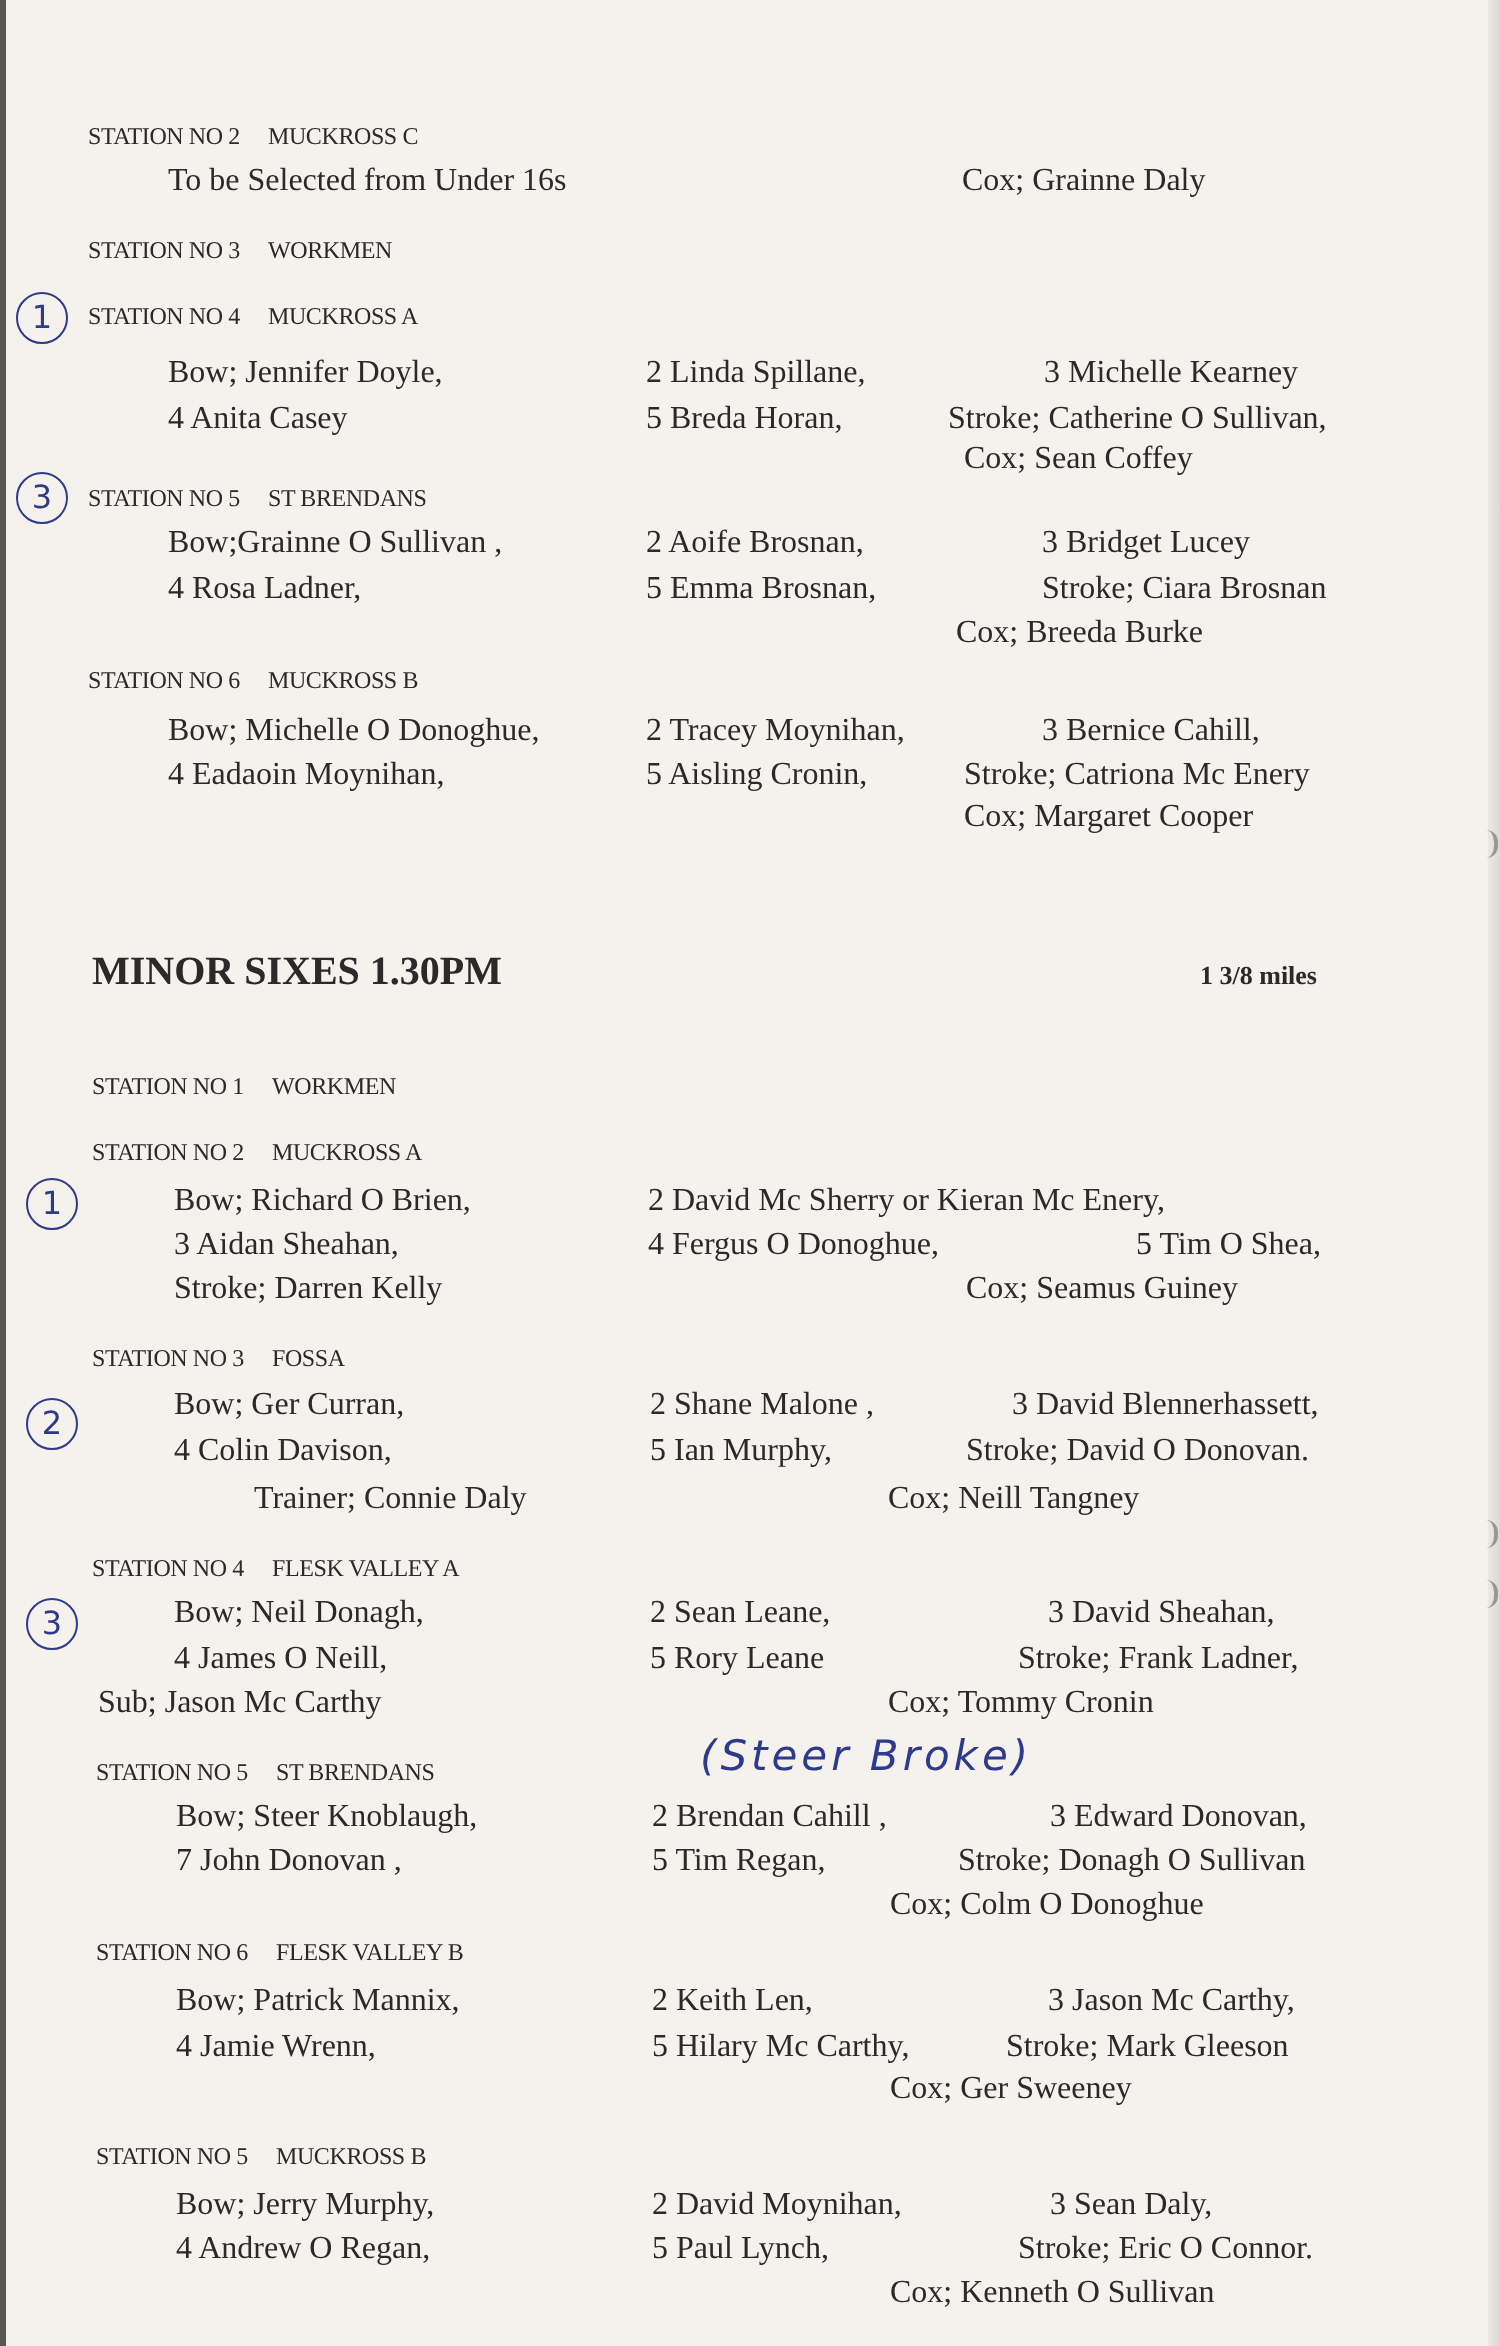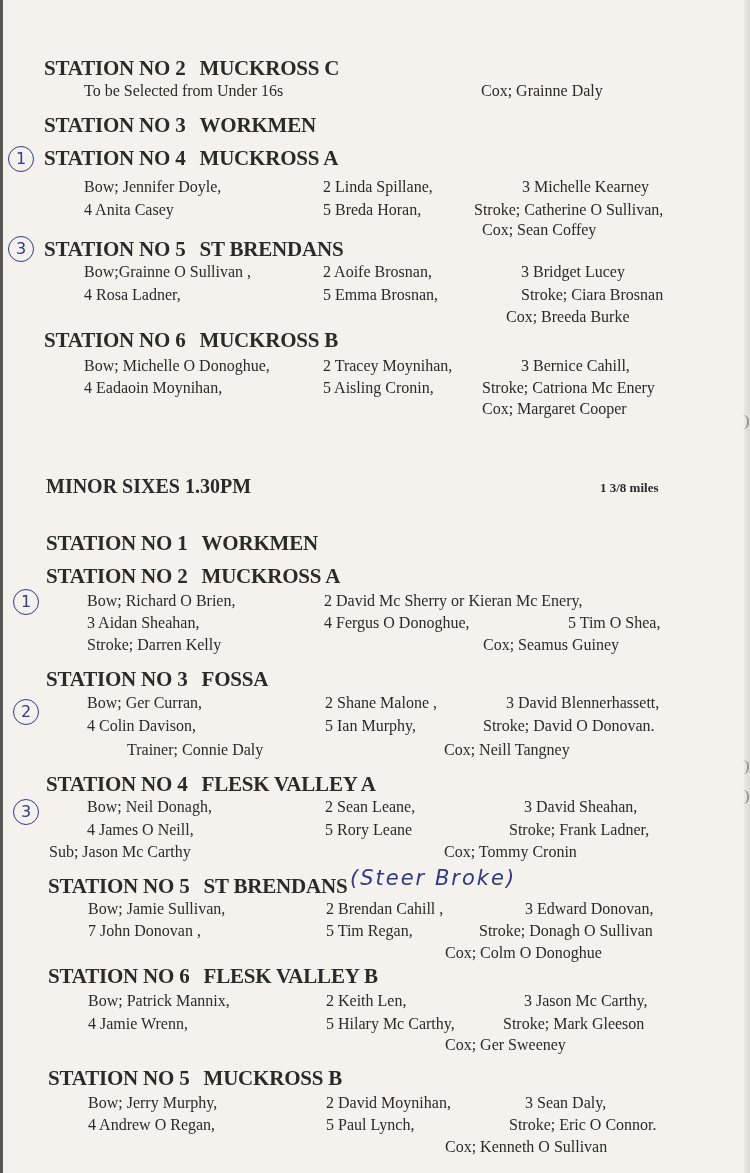--- a/index.html
+++ b/index.html
@@ -7,21 +7,21 @@
     width: 750px; height: 1173px; position: relative; overflow: hidden;
     background: #f5f2ed;
     font-family: "Liberation Serif", "DejaVu Serif", serif;
     color: #2a2a2a;
   }
   .edge-left { position: absolute; left: 0; top: 0; width: 3px; height: 1173px; background: #5a5654; }
   .edge-right { position: absolute; right: 0; top: 0; width: 6px; height: 1173px;
     background: linear-gradient(to right, #ece9e4, #dcd8d2); }
   .tick { position: absolute; right: 1px; width: 5px; height: 14px; border-right: 2px solid #9a9692; border-radius: 0 6px 6px 0; }
   .t { position: absolute; white-space: nowrap; font-size: 16px; line-height: 20px; }
-  .h { position: absolute; white-space: nowrap; font-size: 21px; font-weight: bold; line-height: 22px; letter-spacing: -0.2px; }
+  .h { position: absolute; white-space: nowrap; font-size: 12px; font-weight: normal; line-height: 22px; letter-spacing: -0.2px; }
   .h .team { margin-left: 14px; }
   .section { position: absolute; white-space: nowrap; font-size: 20px; font-weight: bold; line-height: 24px; }
   .small { position: absolute; white-space: nowrap; font-size: 13px; font-weight: bold; }
   .circ { position: absolute; width: 24px; height: 24px; border: 1.5px solid #2e3a8c; border-radius: 50%;
     color: #2e3a8c; font-family: "DejaVu Sans", sans-serif; font-size: 16px; line-height: 24px; text-align: center; }
   .hand { position: absolute; white-space: nowrap; color: #2e3a8c; font-family: "DejaVu Sans", sans-serif;
     font-size: 21px; font-style: italic; letter-spacing: 2px; }
 </style>
 </head>
 <body>
@@ -59,21 +59,21 @@
   <div class="circ" style="left:8px; top:236px">3</div>
   <div class="h" style="left:44px; top:238px">
     <span>STATION NO 5</span><span class="team">ST BRENDANS</span>
   </div>
   <div class="t" style="left:84px; top:262px">Bow;Grainne O Sullivan ,</div>
   <div class="t" style="left:323px; top:262px">2 Aoife Brosnan,</div>
   <div class="t" style="left:521px; top:262px">3 Bridget Lucey</div>
   <div class="t" style="left:84px; top:285px">4 Rosa Ladner,</div>
   <div class="t" style="left:323px; top:285px">5 Emma Brosnan,</div>
   <div class="t" style="left:521px; top:285px">Stroke; Ciara Brosnan</div>
-  <div class="t" style="left:506px; top:307px">Cox; Breeda Burke</div>
+  <div class="t" style="left:478px; top:307px">Cox; Breeda Burke</div>
 
   <div class="h" style="left:44px; top:329px">
     <span>STATION NO 6</span><span class="team">MUCKROSS B</span>
   </div>
   <div class="t" style="left:84px; top:356px">Bow; Michelle O Donoghue,</div>
   <div class="t" style="left:323px; top:356px">2 Tracey Moynihan,</div>
   <div class="t" style="left:521px; top:356px">3 Bernice Cahill,</div>
   <div class="t" style="left:84px; top:378px">4 Eadaoin Moynihan,</div>
   <div class="t" style="left:323px; top:378px">5 Aisling Cronin,</div>
   <div class="t" style="left:482px; top:378px">Stroke; Catriona Mc Enery</div>
@@ -123,21 +123,21 @@
   <div class="t" style="left:87px; top:820px">4 James O Neill,</div>
   <div class="t" style="left:325px; top:820px">5 Rory Leane</div>
   <div class="t" style="left:509px; top:820px">Stroke; Frank Ladner,</div>
   <div class="t" style="left:49px; top:842px">Sub; Jason Mc Carthy</div>
   <div class="t" style="left:444px; top:842px">Cox; Tommy Cronin</div>
 
   <div class="h" style="left:48px; top:875px">
     <span>STATION NO 5</span><span class="team">ST BRENDANS</span>
   </div>
   <div class="hand" style="left:350px; top:866px">(Steer Broke)</div>
-  <div class="t" style="left:88px; top:899px">Bow; Jamie Sullivan,</div>
+  <div class="t" style="left:88px; top:899px">Bow; Steer Knoblaugh,</div>
   <div class="t" style="left:326px; top:899px">2 Brendan Cahill ,</div>
   <div class="t" style="left:525px; top:899px">3 Edward Donovan,</div>
   <div class="t" style="left:88px; top:921px">7 John Donovan ,</div>
   <div class="t" style="left:326px; top:921px">5 Tim Regan,</div>
   <div class="t" style="left:479px; top:921px">Stroke; Donagh O Sullivan</div>
   <div class="t" style="left:445px; top:943px">Cox; Colm O Donoghue</div>
 
   <div class="h" style="left:48px; top:965px">
     <span>STATION NO 6</span><span class="team">FLESK VALLEY B</span>
   </div>

